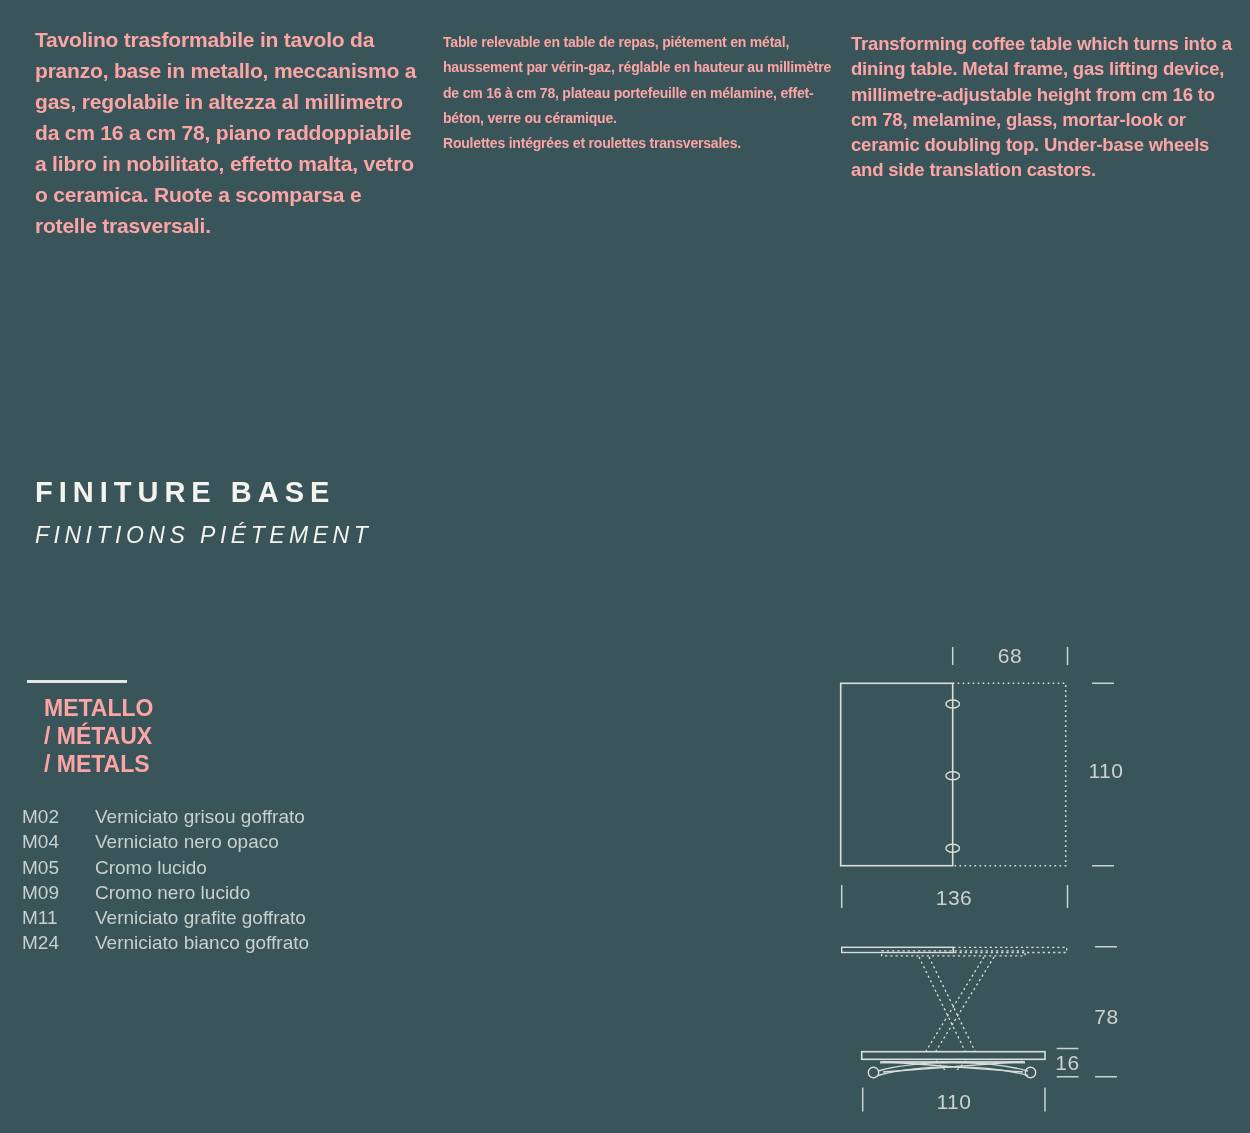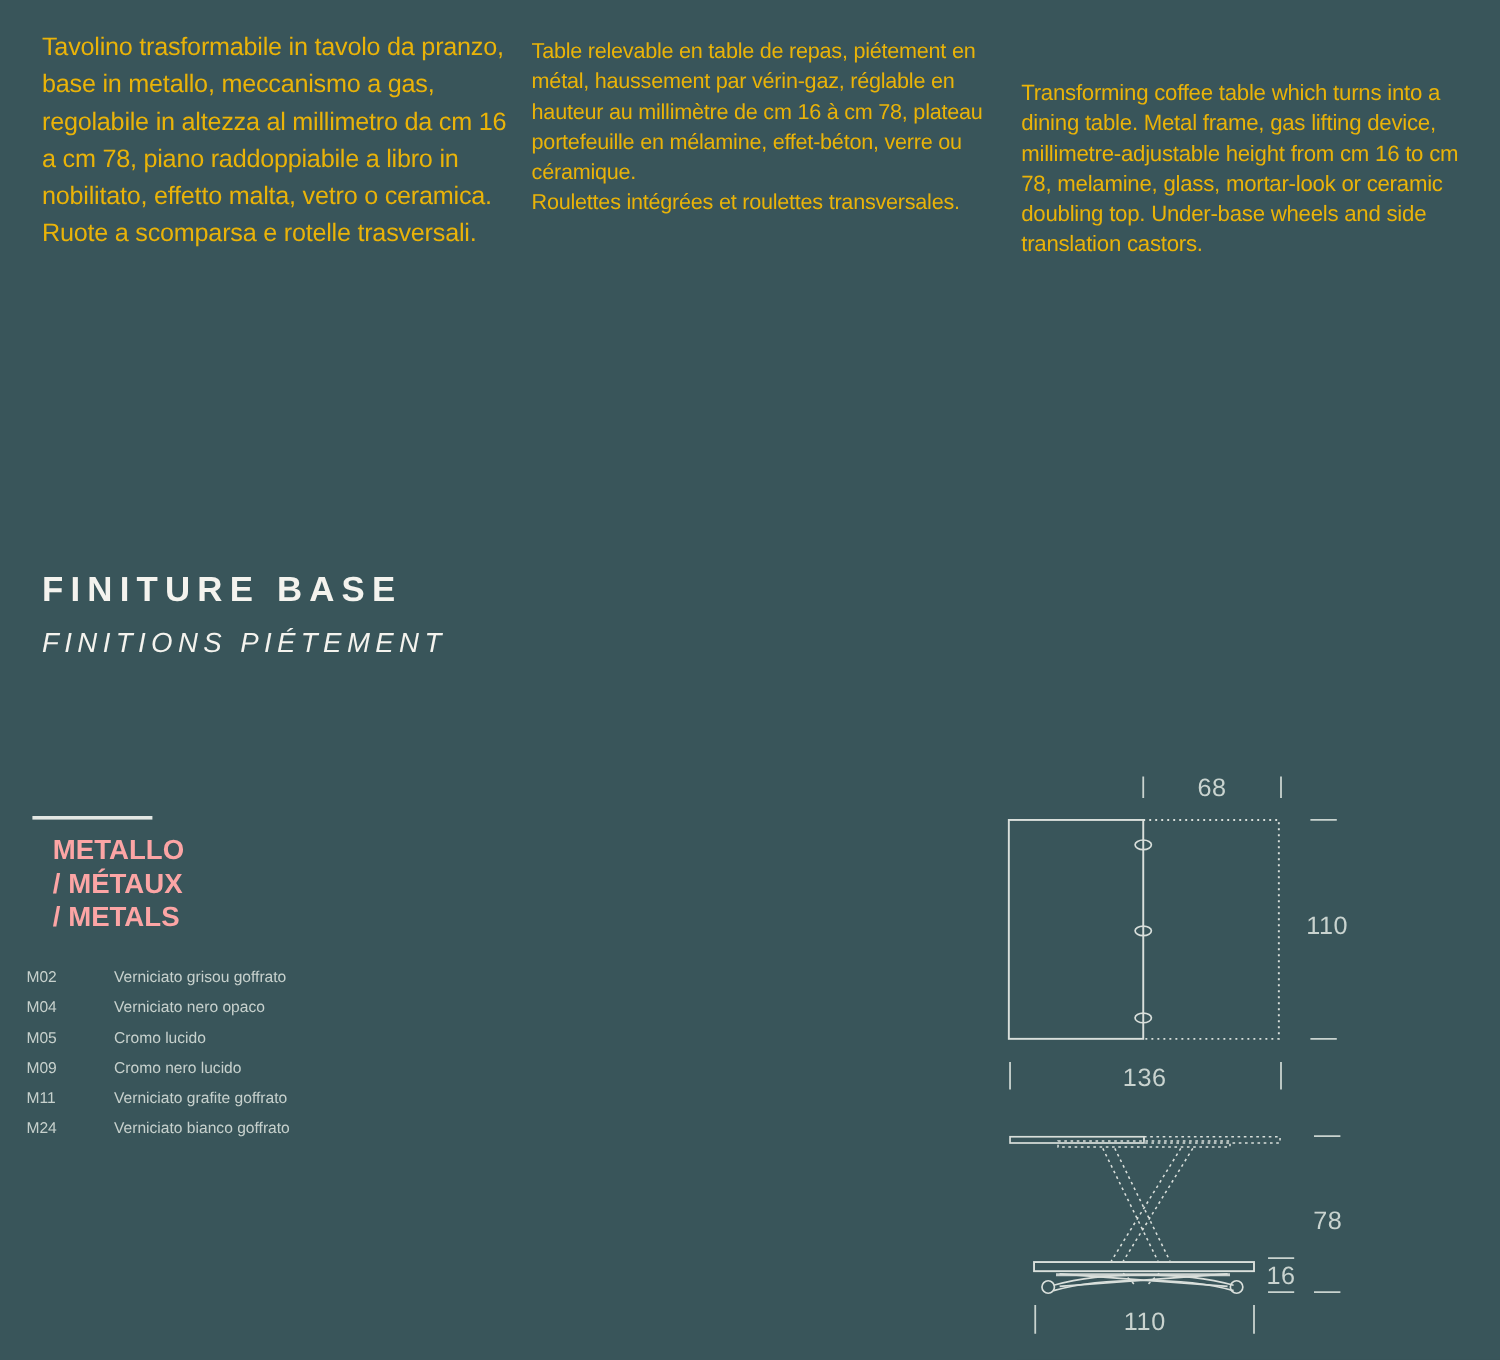--- a/index.html
+++ b/index.html
@@ -3,30 +3,30 @@
 <meta charset="utf-8">
 <style>
   html,body{margin:0;padding:0;}
   body{
     width:1250px;height:1133px;
     background:#39555A;
     font-family:"Liberation Sans", sans-serif;
     position:relative;overflow:hidden;
   }
   .abs{position:absolute;}
-  .para{color:#eab308;font-weight:normal;letter-spacing:-0.2px;}
+  .para{color:#fca5a5;font-weight:bold;letter-spacing:-0.2px;}
   .para-it{left:35px;top:24px;width:392px;font-size:21px;line-height:31px;}
-  .para-fr{left:443px;top:30px;width:390px;font-size:18px;line-height:25.3px;white-space:pre-line;}
-  .para-en{left:851px;top:31px;width:392px;font-size:18.5px;line-height:25.3px;margin-top:33px;}
+  .para-fr{left:443px;top:30px;width:390px;font-size:14px;line-height:25.3px;white-space:pre-line;}
+  .para-en{left:851px;top:31px;width:392px;font-size:18.5px;line-height:25.3px;}
   .titles{left:35px;top:471px;color:#F4F3EE;}
   .title-main{font-size:29px;font-weight:bold;letter-spacing:6px;line-height:43px;}
   .title-sub{font-size:23px;font-style:italic;font-weight:400;letter-spacing:4.5px;line-height:43px;}
   .rule{left:27px;top:680px;width:100px;height:3px;background:#E3E7E3;}
   .group-title{left:44px;top:694px;color:#fca5a5;font-weight:bold;font-size:23px;line-height:28px;}
-  .finish-list{left:22px;top:806px;color:#C7D1CD;font-size:13px;}
+  .finish-list{left:22px;top:806px;color:#C7D1CD;font-size:19px;}
   .finish-row{display:flex;height:25.3px;align-items:flex-start;}
   .finish-code{width:73px;flex:none;}
   .drawing{position:absolute;}
   .dwg-line{stroke:#D9DFDB;stroke-width:1.6;fill:none;}
   .dwg-thin{stroke:#D9DFDB;stroke-width:1.4;fill:none;}
   .dwg-dotted{stroke:#D9DFDB;stroke-width:1.6;fill:none;stroke-dasharray:1.6 3.4;}
   .dwg-dashed{stroke:#D9DFDB;stroke-width:1.3;fill:none;stroke-dasharray:2.2 3;}
   .dwg-tick{stroke:#C9D3CF;stroke-width:1.5;fill:none;}
   .dim-text{font-family:"Liberation Sans",sans-serif;font-size:21px;fill:#C9D3CF;letter-spacing:0.5px;}
 </style>

